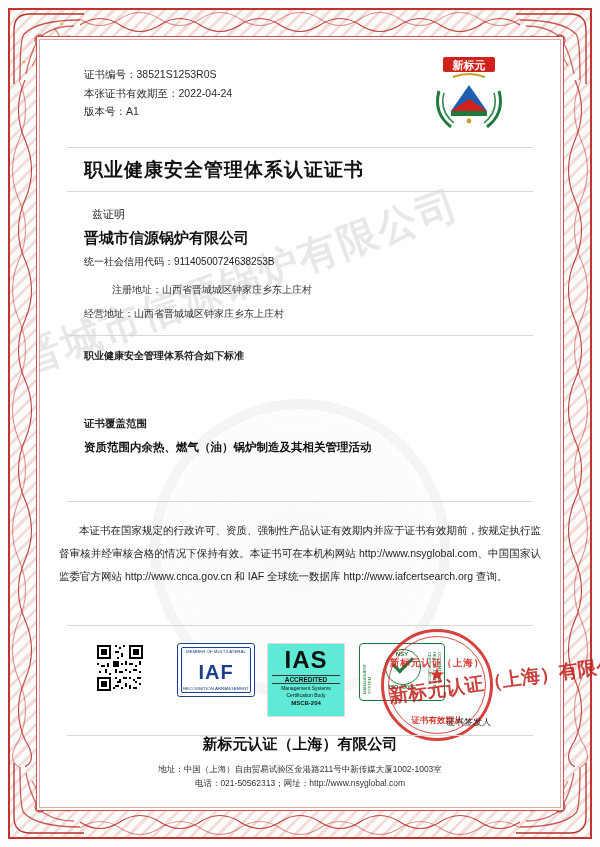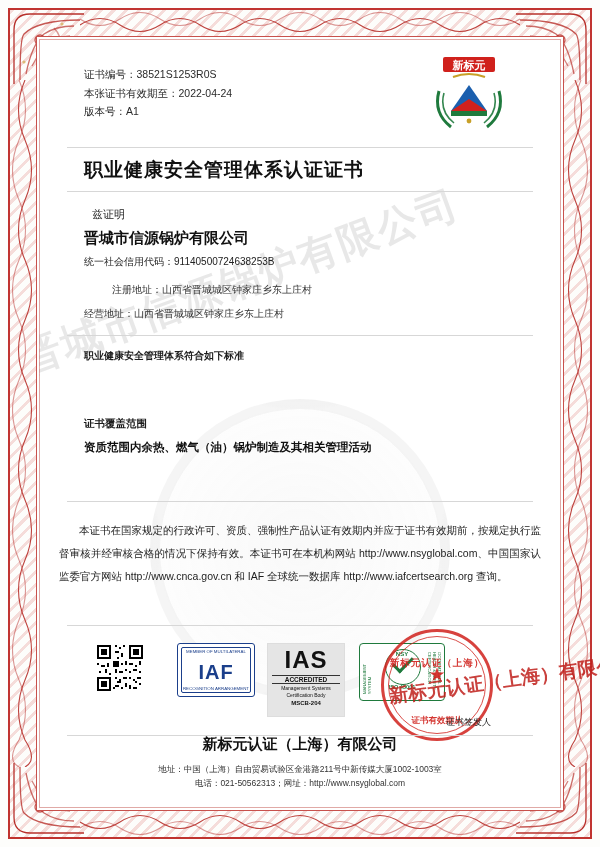--- a/index.html
+++ b/index.html
@@ -224,21 +224,21 @@
   .mark-iaf .big {
     position: absolute; left: 0; right: 0; top: 17px;
     font-size: 20px; font-weight: bold; letter-spacing: 1px;
   }
   .mark-iaf .t1 { position: absolute; left: 0; right: 0; top: 5px; font-size: 4.4px; }
   .mark-iaf .t2 { position: absolute; left: 0; right: 0; bottom: 5px; font-size: 4.4px; }
 
   .mark-ias {
     position: absolute; left: 208px; top: 4px;
     width: 78px; height: 74px;
-    background: #e5e5e5;
+    background: #5eead4;
     border: 1px solid #ddd;
     text-align: center;
     color: #111;
     overflow: hidden;
   }
   .mark-ias .big { font-size: 24px; font-weight: bold; letter-spacing: 1px; margin-top: 2px; }
   .mark-ias .acc { font-size: 6.5px; font-weight: bold; border-top: 1px solid #333; border-bottom: 1px solid #333; margin: 1px 4px; }
   .mark-ias .sm { font-size: 5px; line-height: 7px; }
   .mark-ias .ms { font-size: 6px; font-weight: bold; margin-top: 1px; }
 

